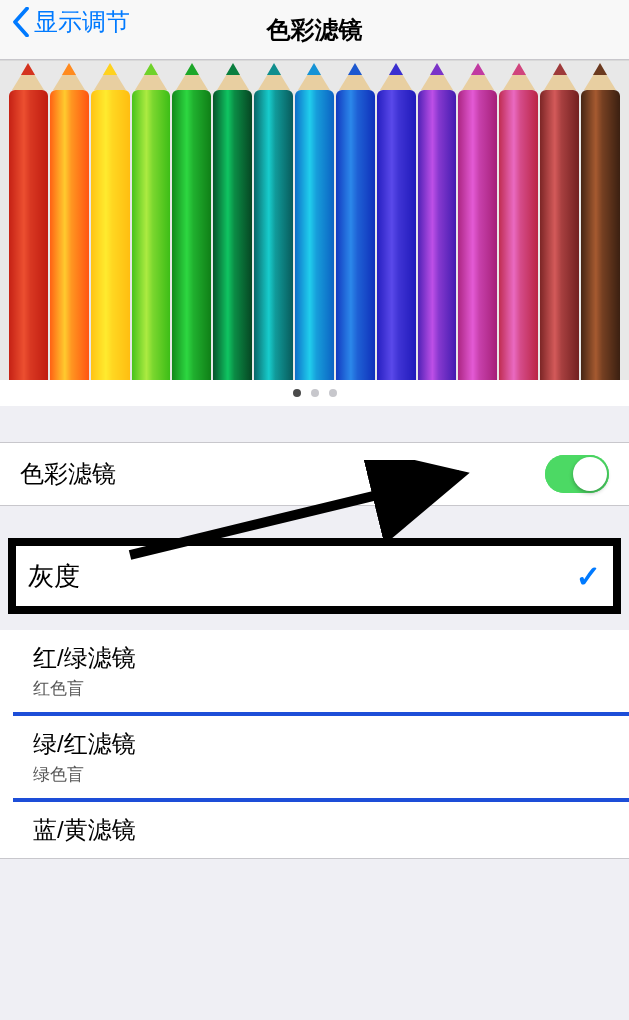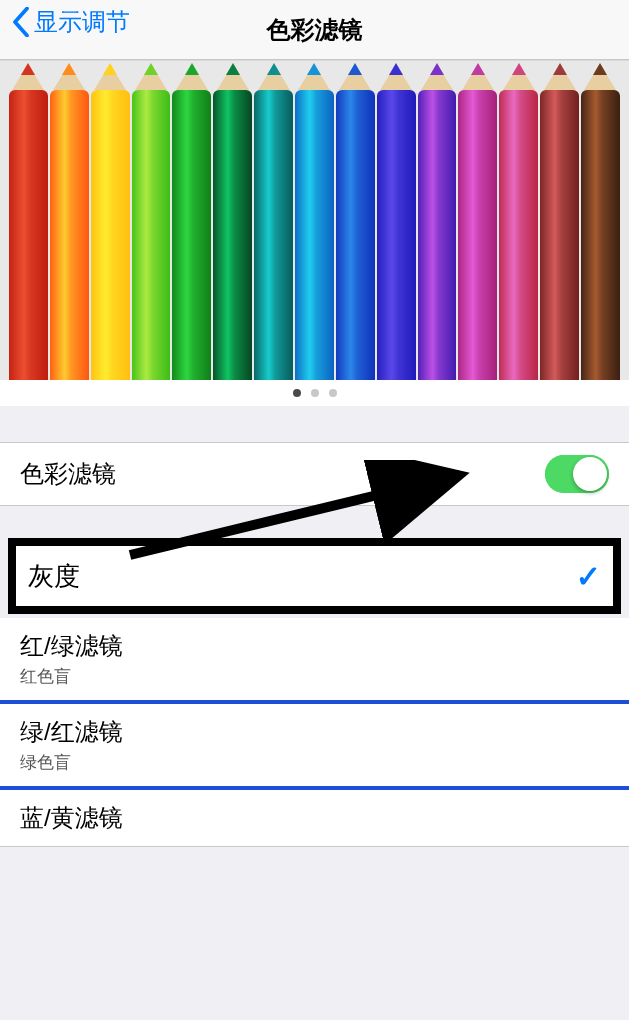--- a/index.html
+++ b/index.html
@@ -108,21 +108,21 @@
   }
   .toggle .knob {
     position:absolute; top:2px; right:2px;
     width:34px; height:34px; border-radius:50%; background:#fff;
     box-shadow:0 2px 4px rgba(0,0,0,0.3);
   }
 
   
   .highlight-box {
     border: 8px solid #000;
-    margin: -4px 8px 4px 8px;
+    margin: -4px 8px 16px 8px;
   }
   .highlight-box .cell { padding:10px 12px; border:none; font-size:26px; }
   .checkmark { color:#007aff; font-size:30px; font-weight:600; }
 
   
   .annot-arrow {
     position:absolute;
     left:120px;
     top:460px;
     pointer-events:none;
@@ -187,21 +187,21 @@
     <div class="section" style="border:none;">
       <div class="cell">
         <div class="cell-col">
           <span>灰度</span>
         </div>
         <span class="checkmark">✓</span>
       </div>
     </div>
   </div>
 
-  <div class="section" style="border-top:none;">
+  <div class="section" style="border-top:none;padding-left:13px;">
     <div class="cell">
       <div class="cell-col">
         <span>红/绿滤镜</span>
         <span class="sub">红色盲</span>
       </div>
     </div>
     <div class="cell">
       <div class="cell-col">
         <span>绿/红滤镜</span>
         <span class="sub">绿色盲</span>

